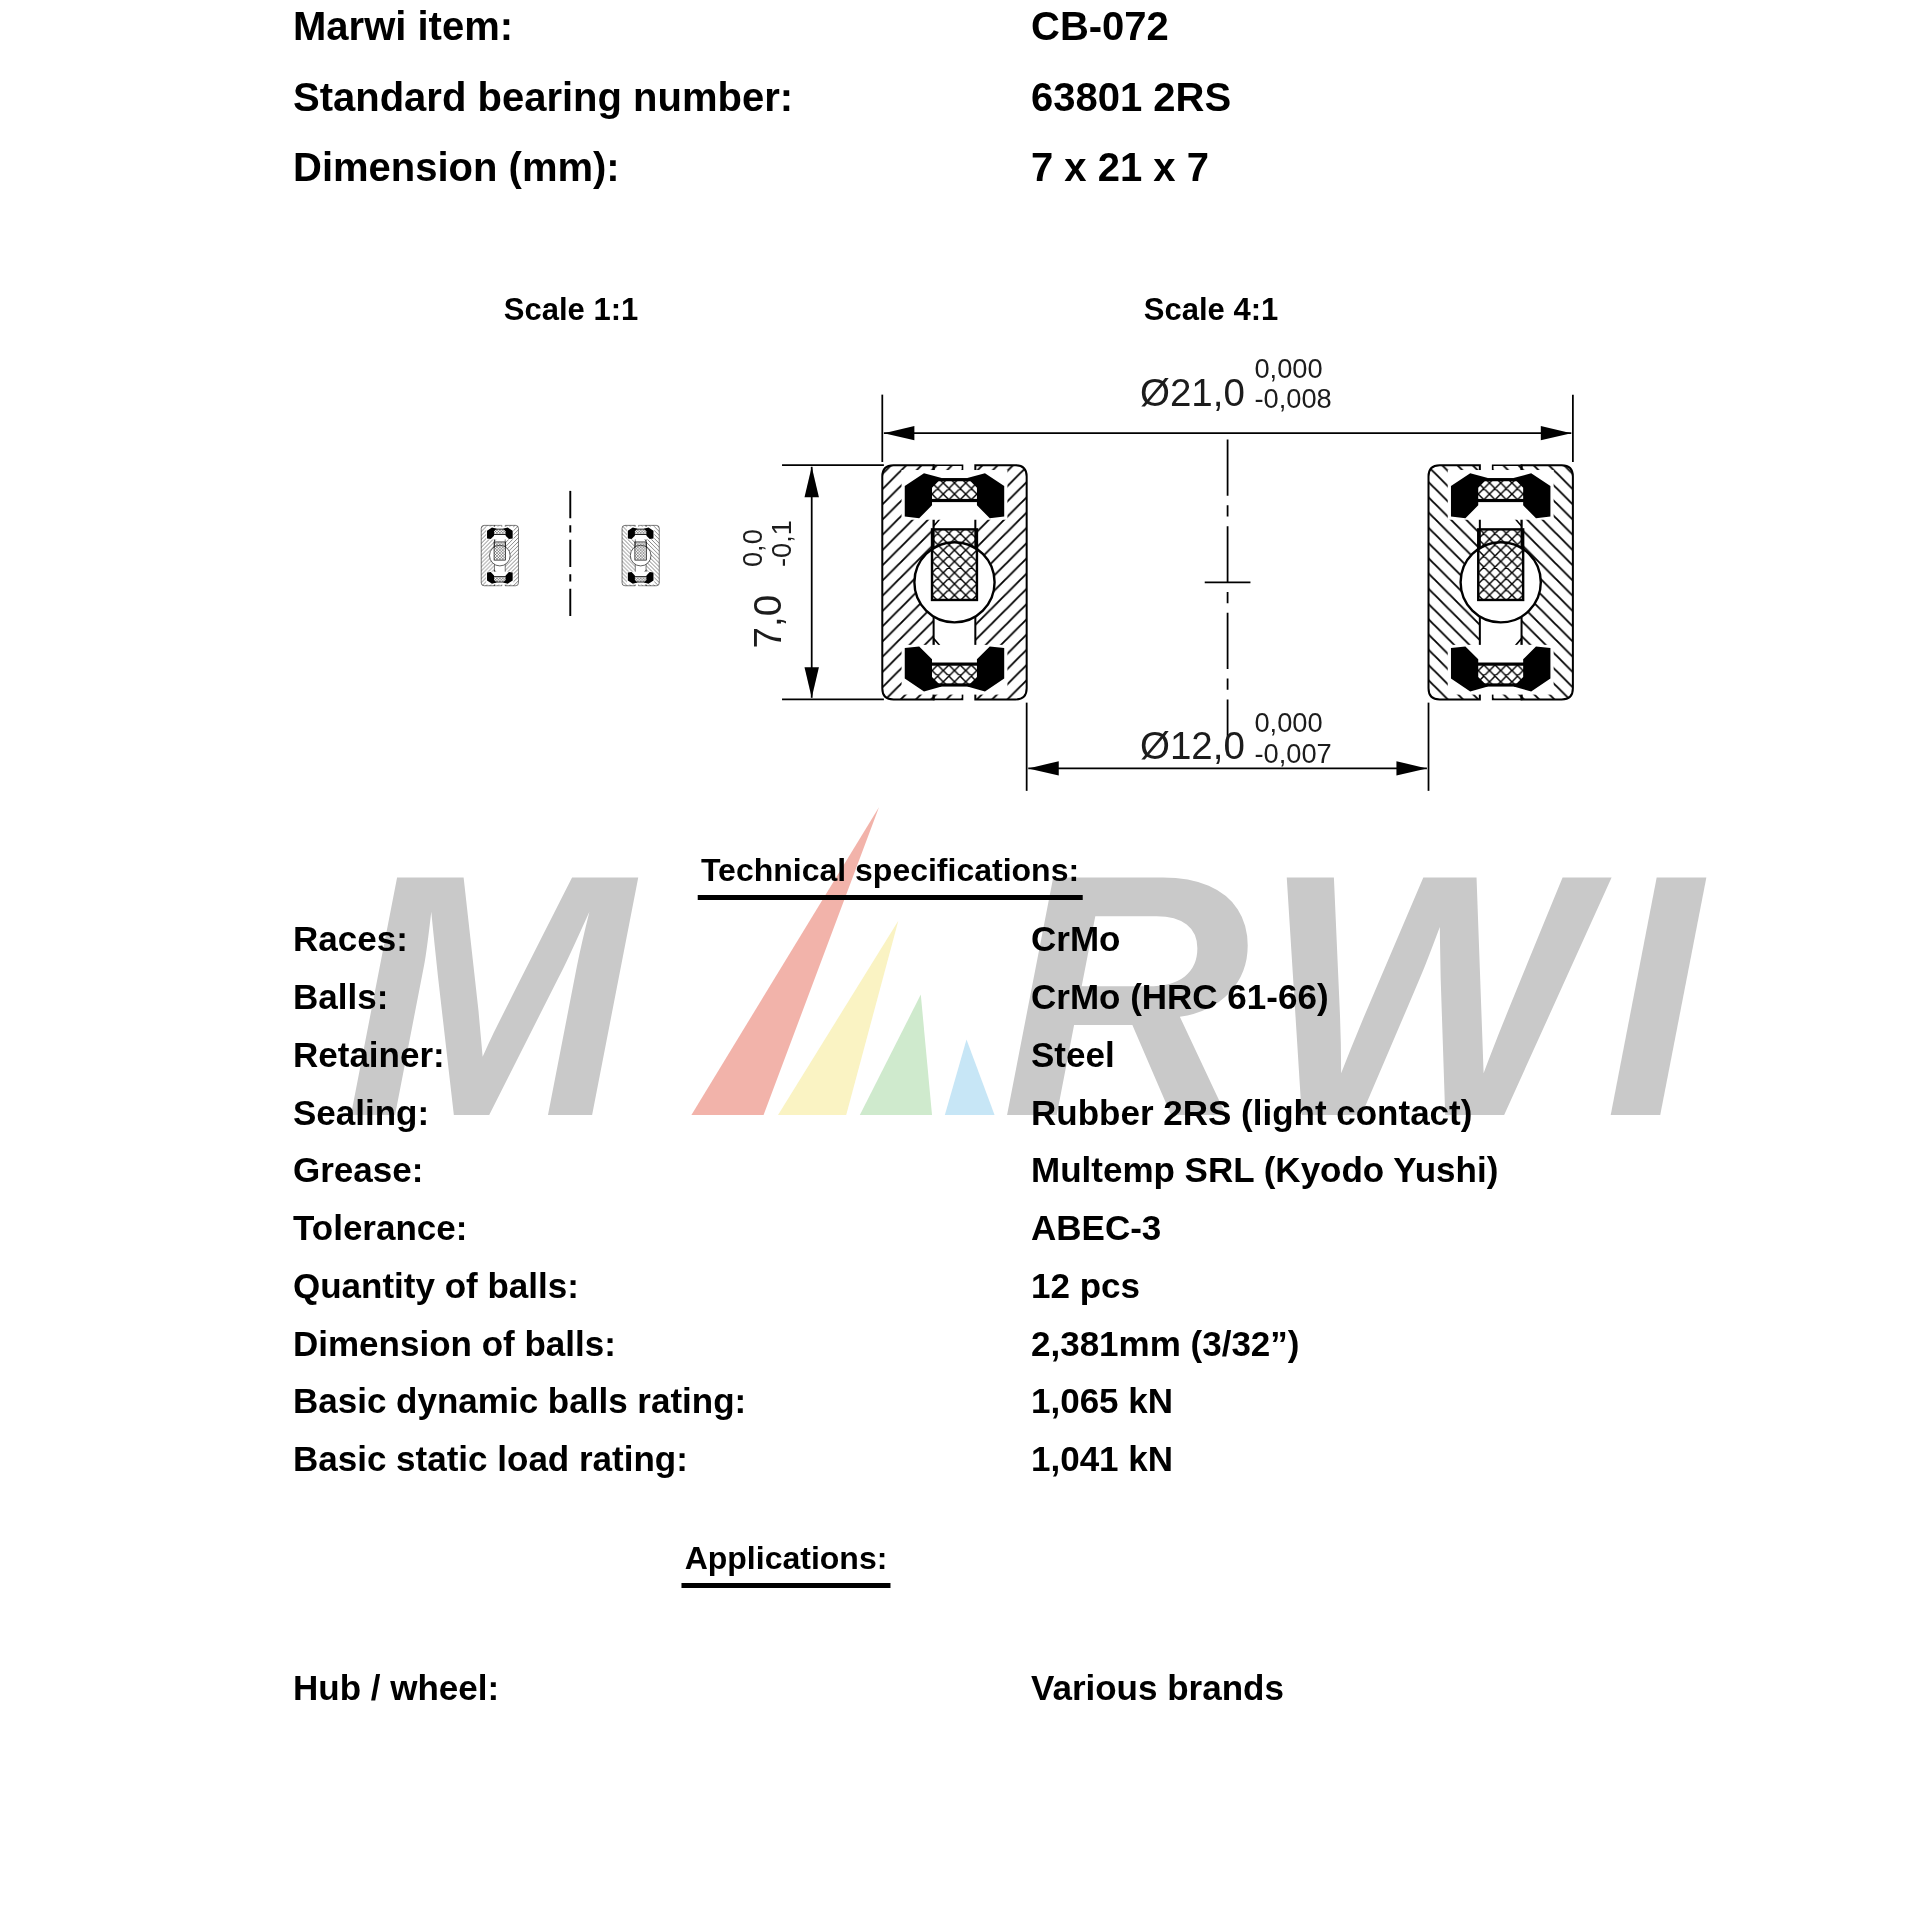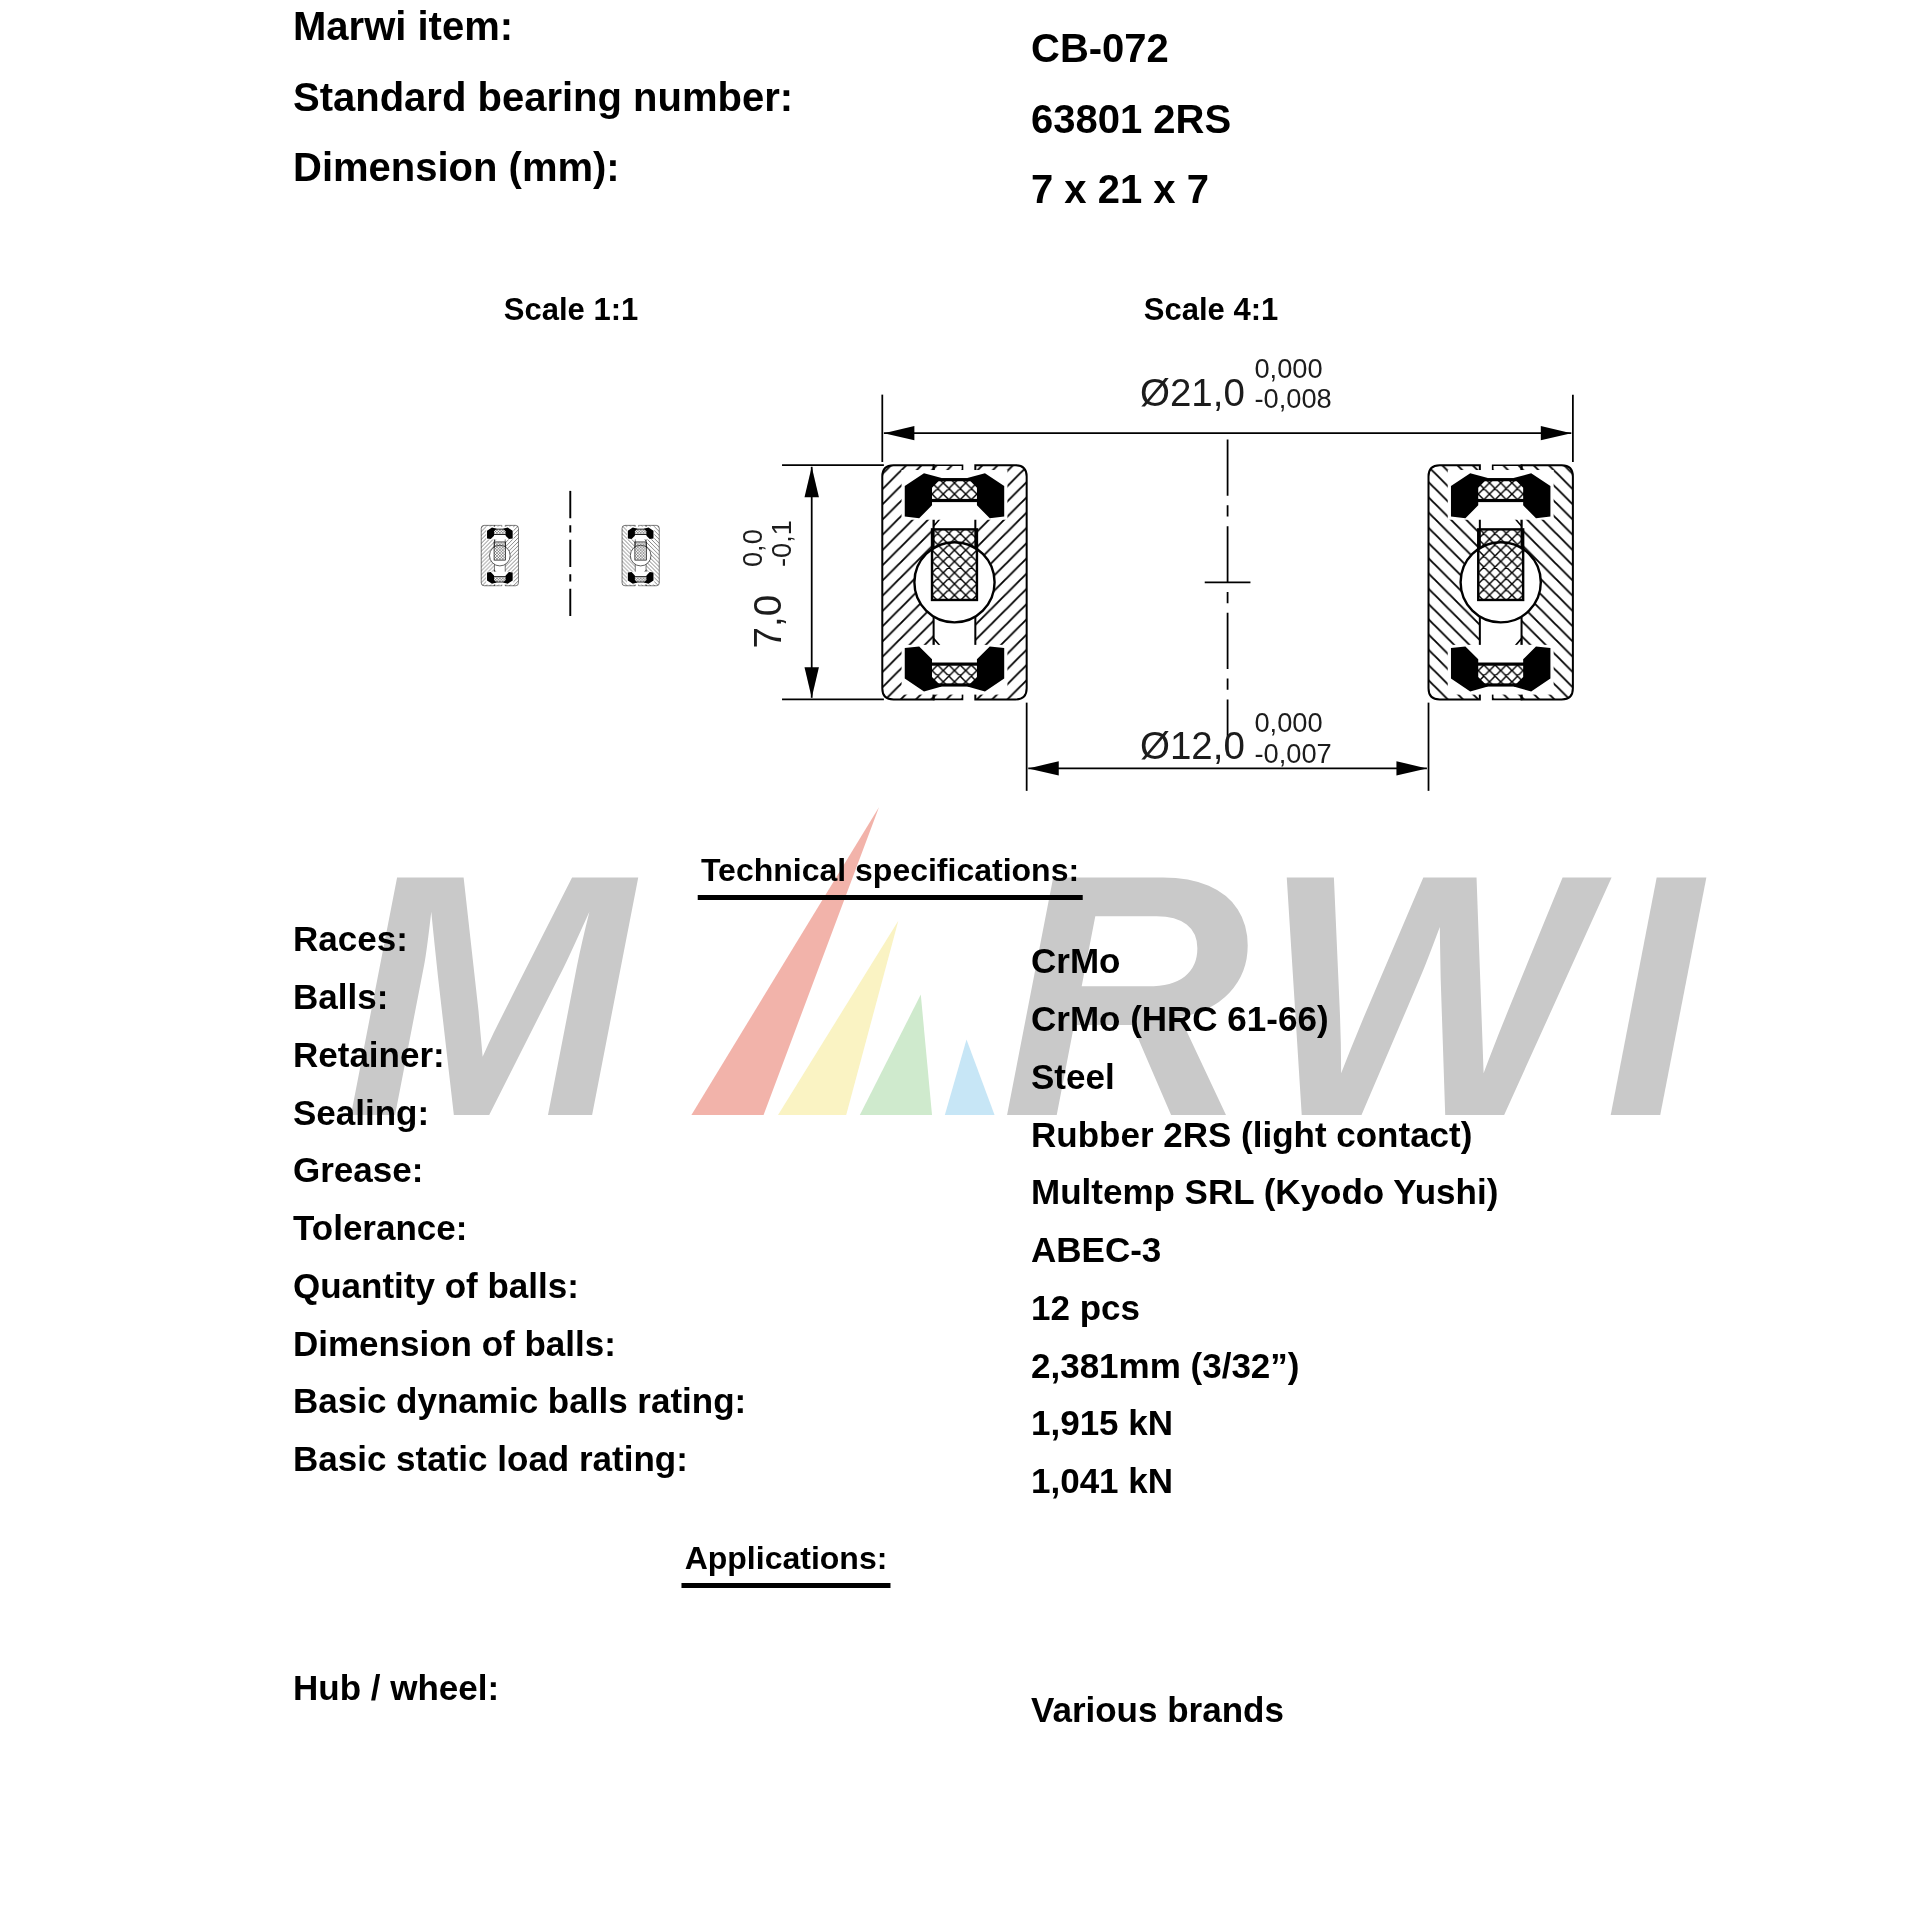--- a/index.html
+++ b/index.html
@@ -1,19 +1,19 @@
 <!DOCTYPE html>
 <html style="font-size:13px"><head>
 <meta charset="utf-8">
 <style>
   html,body{margin:0;padding:0;background:#fff;}
   #page{position:relative;width:1925px;height:1925px;background:#ffffff;overflow:hidden;
         font-family:"Liberation Sans",sans-serif;color:#000;}
   .row-label{position:absolute;left:293px;font-weight:bold;white-space:nowrap;}
-  .row-value{position:absolute;left:1031px;font-weight:bold;white-space:nowrap;margin-top:22px;}
+  .row-value{position:absolute;left:1031px;font-weight:bold;white-space:nowrap;}
   .hdr{font-size:40px;line-height:1.15;}
   .spec{font-size:35px;line-height:1.2;text-align:center;}
   .scale-caption{position:absolute;font-size:31px;font-weight:bold;transform:translateX(-50%);white-space:nowrap;z-index:2;}
   .section-heading{position:absolute;transform:translateX(-50%);font-size:32px;font-weight:bold;
         border-bottom:5.6px solid #000;padding:0 3.2px 6.4px 3.2px;white-space:nowrap;z-index:2;}
   .content{position:absolute;z-index:2;}
   #watermark{position:absolute;left:0;top:0;z-index:1;}
   #drawing{position:absolute;left:0;top:0;z-index:2;}
   .dim-main{font-size:48px;font-weight:normal;fill:#1c1c1c;}
   .dim-tol{font-size:34px;font-weight:normal;fill:#1c1c1c;}
@@ -139,21 +139,21 @@
     <div class="row-value spec" style="top:1092px">Rubber 2RS (light contact)</div>
     <div class="row-label spec" style="top:1149px">Grease:</div>
     <div class="row-value spec" style="top:1149px">Multemp SRL (Kyodo Yushi)</div>
     <div class="row-label spec" style="top:1207px">Tolerance:</div>
     <div class="row-value spec" style="top:1207px">ABEC-3</div>
     <div class="row-label spec" style="top:1265px">Quantity of balls:</div>
     <div class="row-value spec" style="top:1265px">12 pcs</div>
     <div class="row-label spec" style="top:1323px">Dimension of balls:</div>
     <div class="row-value spec" style="top:1323px">2,381mm (3/32”)</div>
     <div class="row-label spec" style="top:1380px">Basic dynamic balls rating:</div>
-    <div class="row-value spec" style="top:1380px">1,915 kN</div>
+    <div class="row-value spec" style="top:1380px">1,065 kN</div>
     <div class="row-label spec" style="top:1438px">Basic static load rating:</div>
     <div class="row-value spec" style="top:1438px">1,041 kN</div>
   </div>
 
   <div class="section-heading" style="left:786px;top:1540px">Applications:</div>
 
   <div class="content" style="left:0;top:0;width:1925px;">
     <div class="row-label spec" style="top:1667px">Hub / wheel:</div>
     <div class="row-value spec" style="top:1667px">Various brands</div>
   </div>

